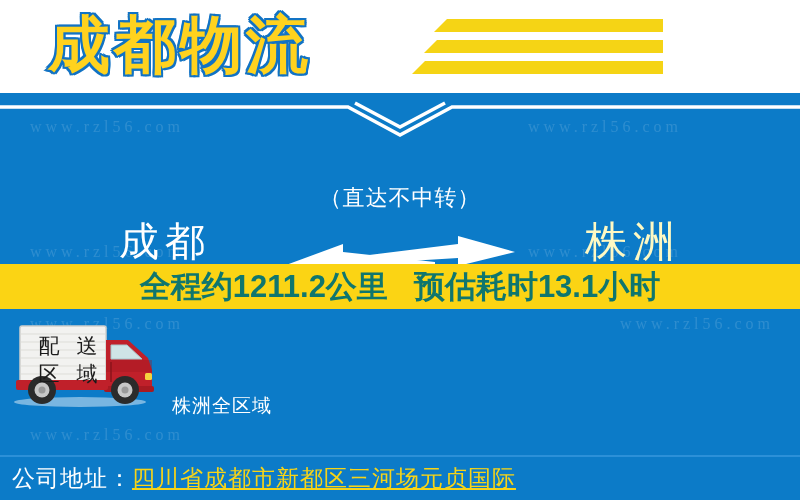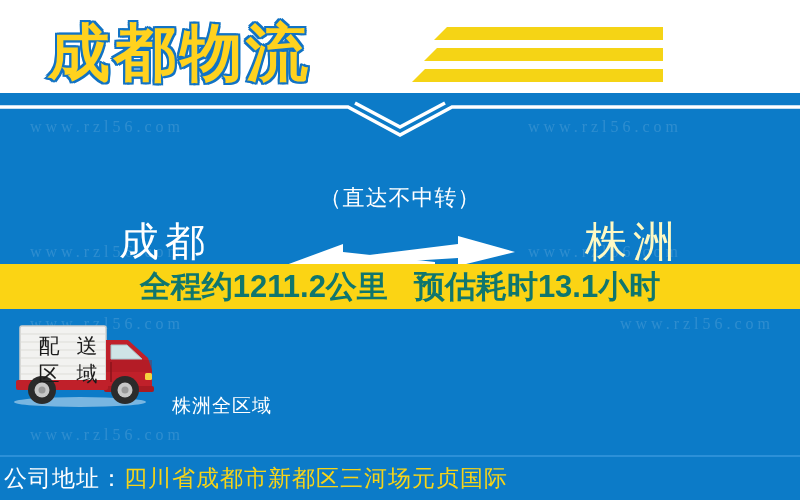--- a/index.html
+++ b/index.html
@@ -13,21 +13,21 @@
     height: 500px;
     overflow: hidden;
     background: #ffffff;
     font-family: "Liberation Sans", "DejaVu Sans", sans-serif;
     user-select: none;
   }
 
   
   #header {
     position: absolute;
-    left: 0; top: 8px;
+    left: 0; top: 0;
     width: 663px; height: 93px;
     background: #ffffff;
     overflow: hidden;
   }
   #brand-title {
     position: absolute;
     left: 48px;
     top: 3px;
     font-size: 62px;
     font-weight: bold;
@@ -193,34 +193,35 @@
 
   
   #address-bar {
     position: absolute;
     left: 0; top: 362px;
     width: 800px; height: 45px;
     background: #0C7BC8;
     border-top: 2px solid #2C90D8;
     display: flex;
     align-items: center;
-    padding-left: 4px;
+    padding-left: 12px;
     box-sizing: border-box;
   }
   #address-label {
     font-size: 23px;
     color: #ffffff;
     letter-spacing: 1px;
     white-space: nowrap;
   }
   #address-value {
     font-size: 23px;
     color: #F7D417;
     letter-spacing: 1px;
     white-space: nowrap;
+    text-decoration: underline;
   }
 </style>
 </head>
 <body>
 
 <div id="stage">
 
   <div id="header">
     <div id="brand-title">成都物流</div>
     <div class="stripe" id="stripe-1"></div>

